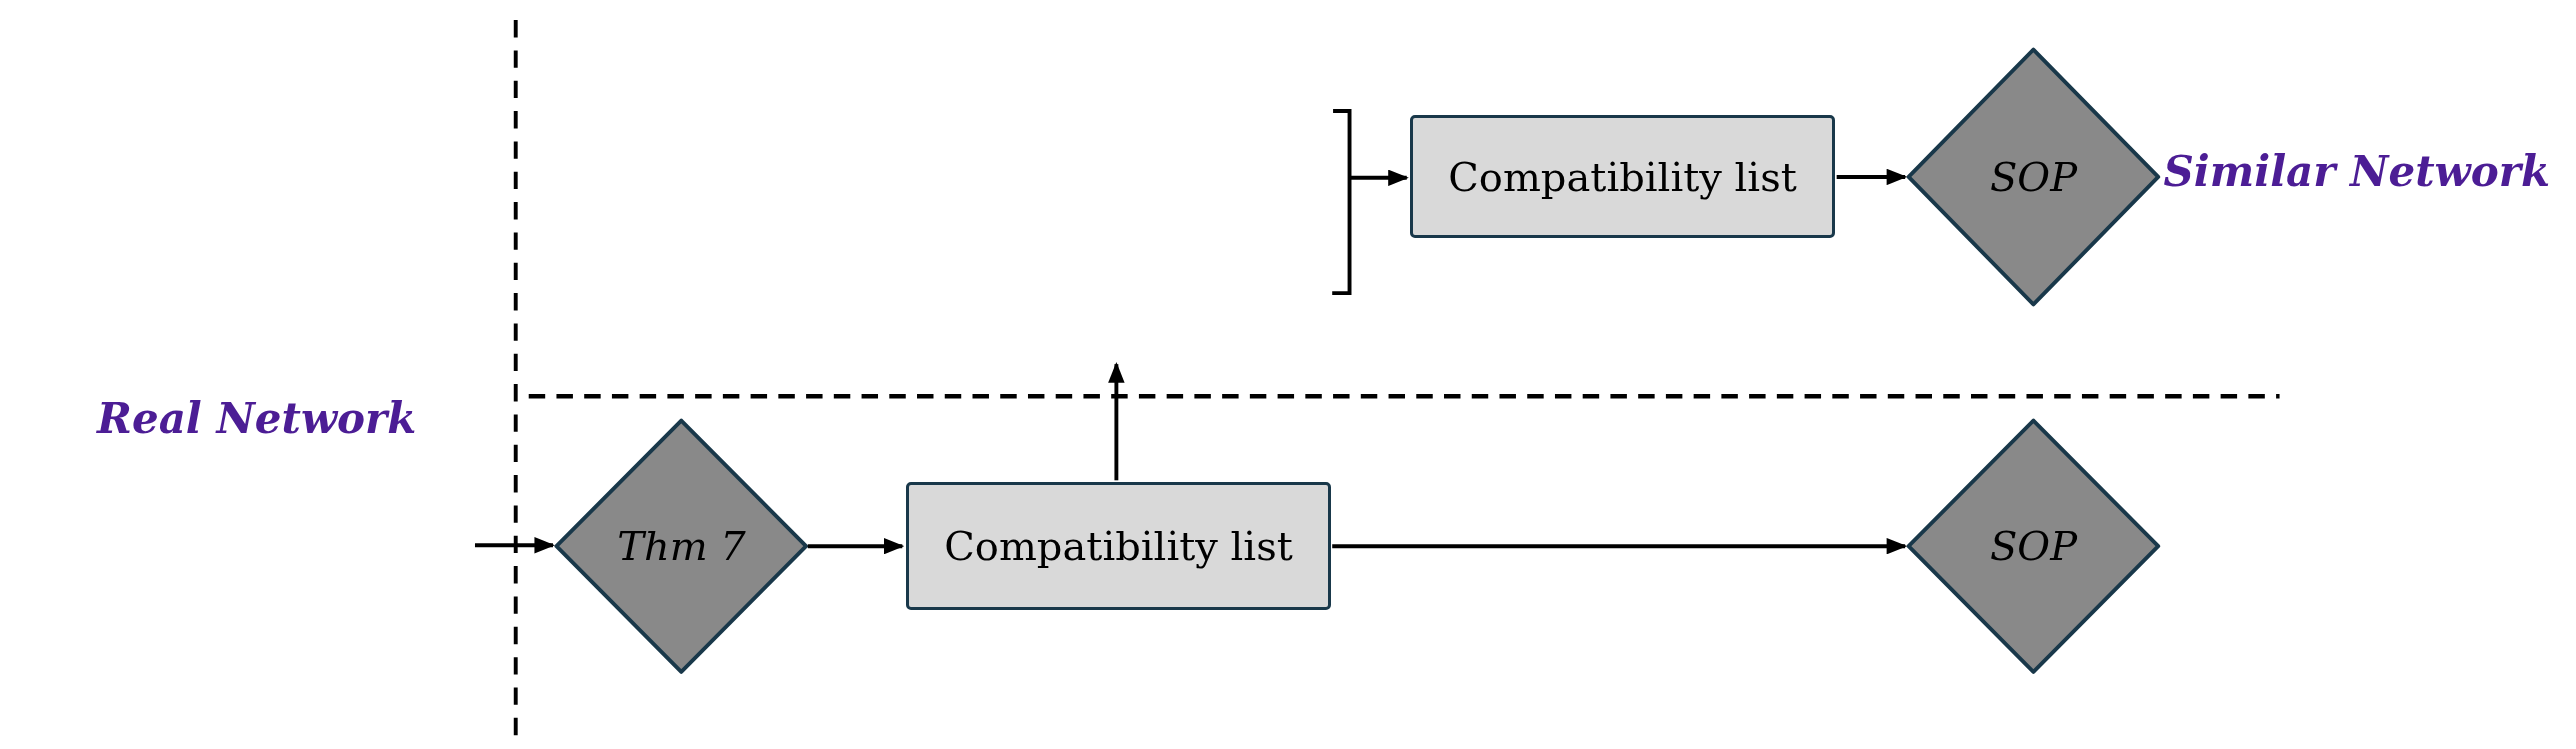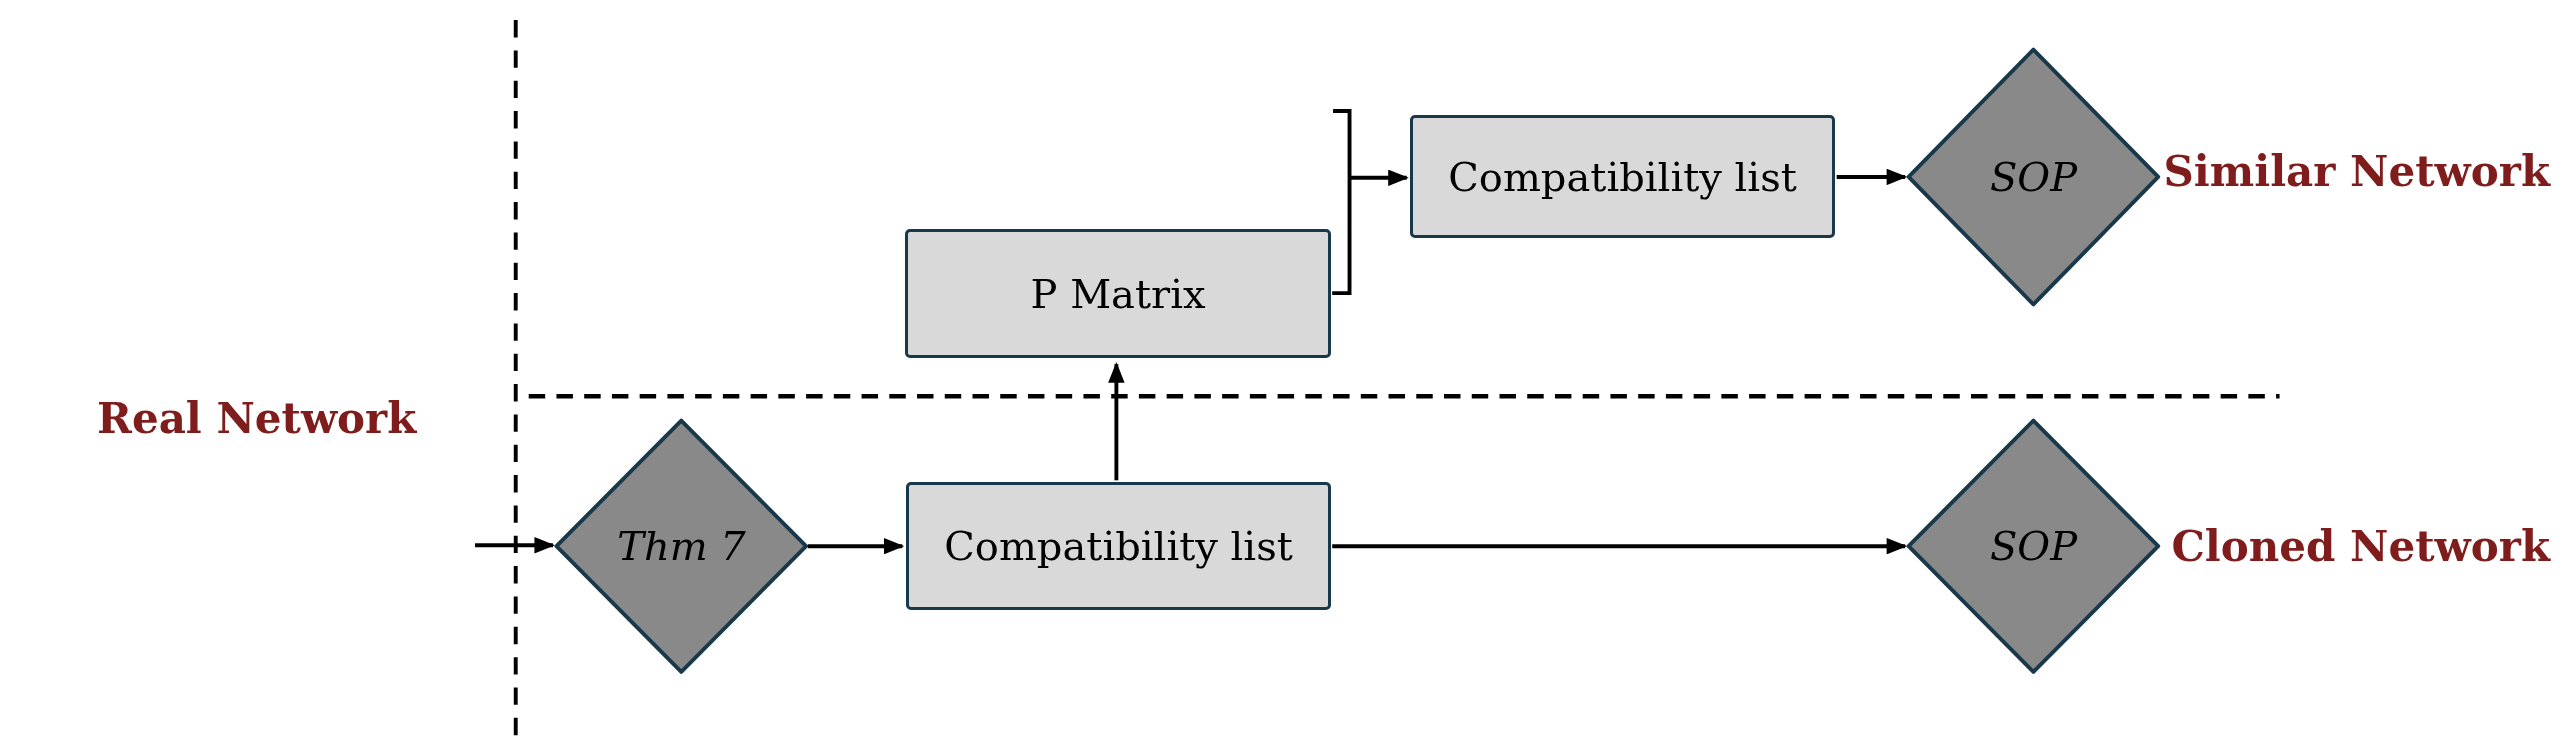--- a/index.html
+++ b/index.html
@@ -24,23 +24,24 @@
   .node.ellipse{border-radius:50%;border-width:4.3px;}
   .diamond-label{
     position:absolute;
     display:flex;align-items:center;justify-content:center;
     color:#000;font-size:40px;white-space:nowrap;
     pointer-events:none;
     font-style:italic;
   }
   .region-label{
     position:absolute;
-    color:#7f1d1d;
+    color:#4c1d95;
     font-size:42px;
     font-weight:700;
+    font-style:italic;
     white-space:nowrap;
   }
 </style>
 </head>
 <body>
 
 <div class="canvas">
 
   <svg class="layer" viewBox="0 0 2972 865">
     <defs>
@@ -63,31 +64,27 @@
     <path d="M1538,128 L1557,128 L1557,338 L1537,338" fill="none" stroke="#000000" stroke-width="4.5"></path>
     <line x1="1557" y1="205" x2="1623" y2="205" stroke="#000000" stroke-width="4.5" marker-end="url(#arrow)"></line>
     <line x1="2119" y1="204" x2="2198" y2="204" stroke="#000000" stroke-width="4.5" marker-end="url(#arrow)"></line>
   </svg>
 
 
   <div class="node" style="left:906px;top:482px;width:425px;height:128px;background:#d9d9d9;">
     <span>Compatibility list</span>
   </div>
 
-  <div class="node" style="left:905px;top:229px;width:426px;height:129px;background:#d9d9d9;">
-    <span>P Matrix</span>
-  </div>
 
 
   <div class="node" style="left:1410px;top:115px;width:425px;height:123px;background:#d9d9d9;">
     <span>Compatibility list</span>
   </div>
 
   <div class="diamond-label" style="left:595px;top:520px;width:173px;height:52px;">Thm 7</div>
   <div class="diamond-label" style="left:1947px;top:151px;width:173px;height:52px;">SOP</div>
   <div class="diamond-label" style="left:1947px;top:520px;width:173px;height:52px;">SOP</div>
 
   <div class="region-label" style="left:97px;top:371px;margin-top:23px;">Real Network</div>
   <div class="region-label" style="right:26px;top:147px;">Similar Network</div>
-  <div class="region-label" style="right:26px;top:522px;">Cloned Network</div>
 
 </div>
 
 
 </body></html>

